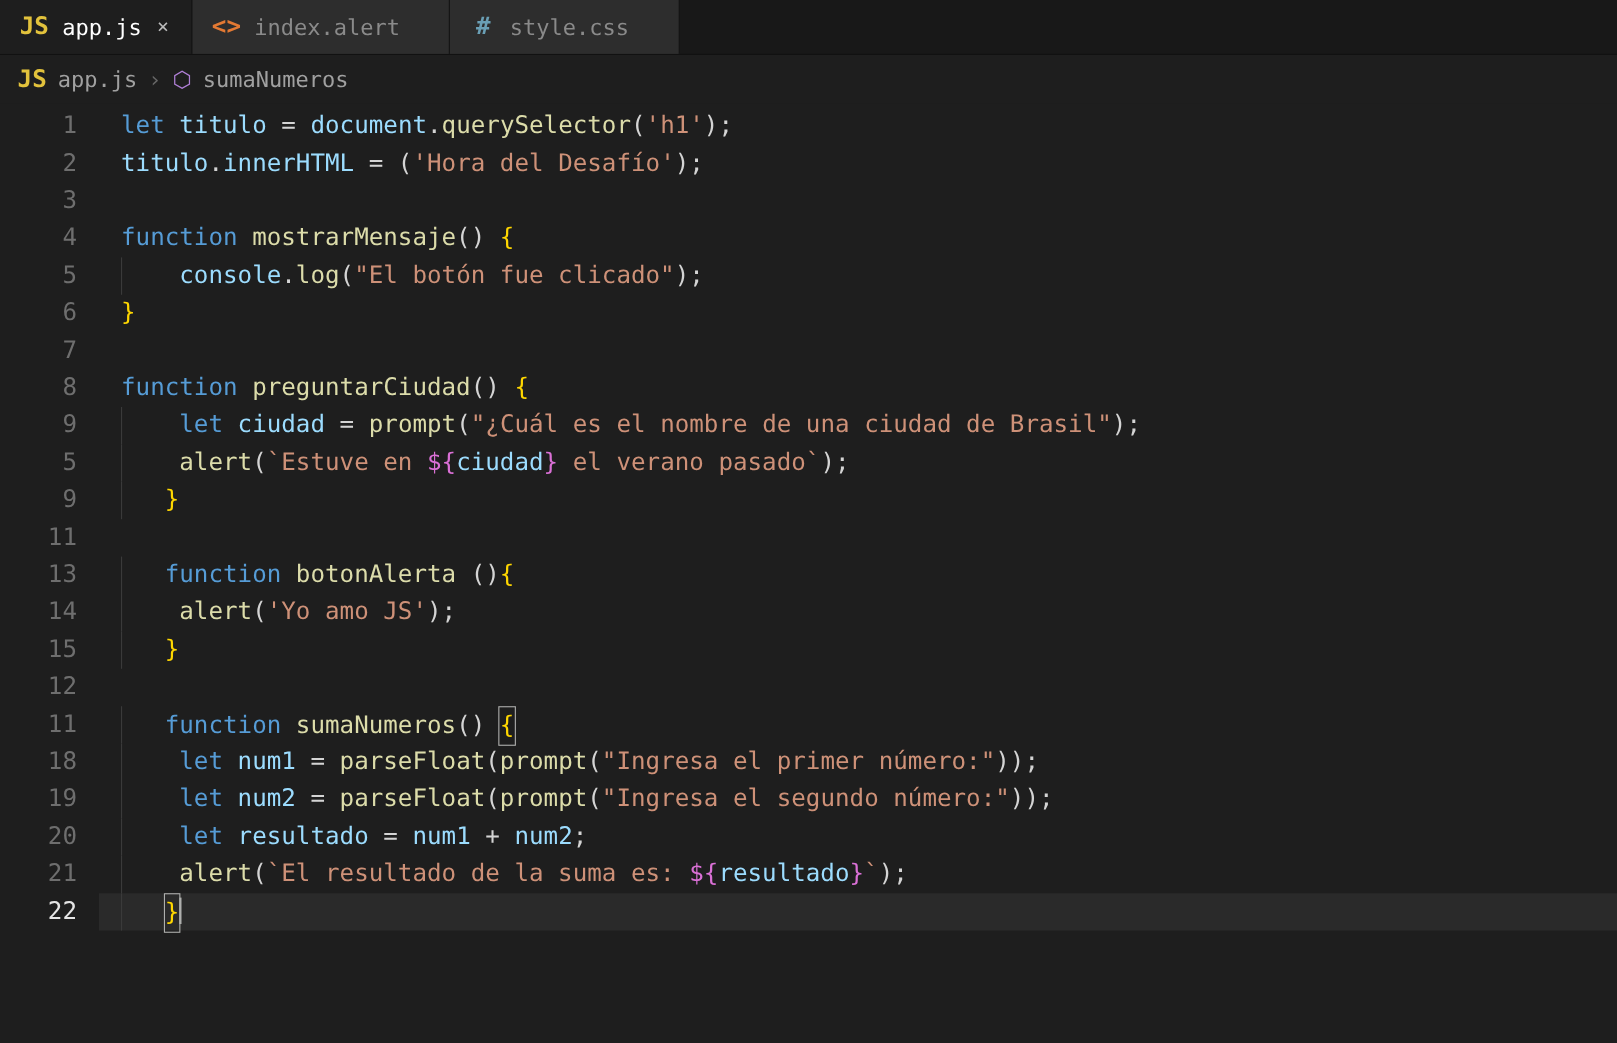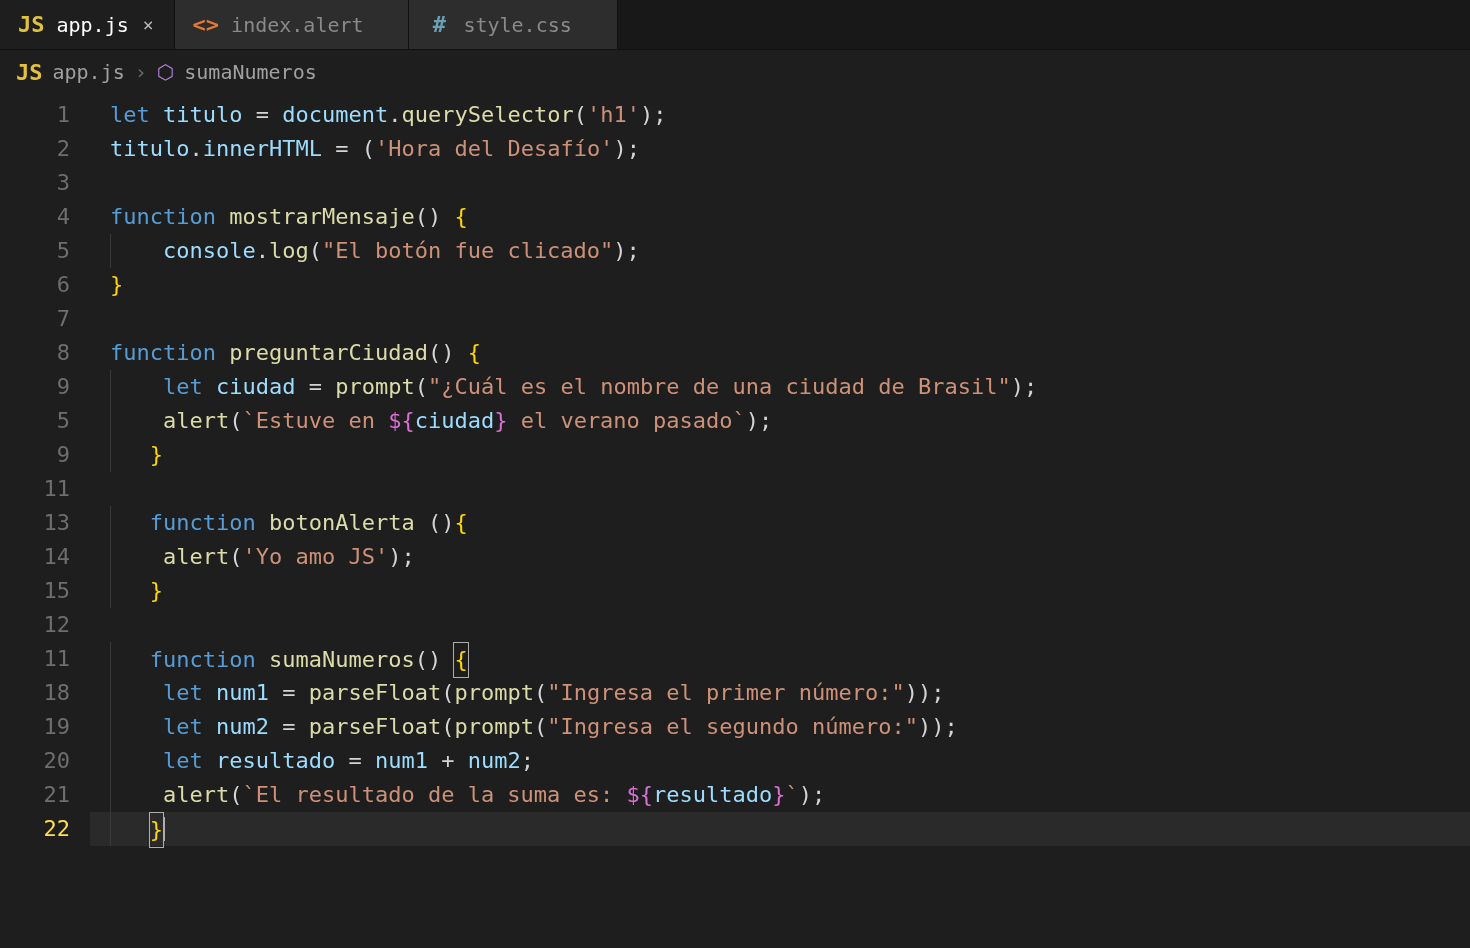--- a/index.html
+++ b/index.html
@@ -199,16 +199,16 @@
       <div>11</div>
       <div>13</div>
       <div>14</div>
       <div>15</div>
       <div>12</div>
       <div>11</div>
       <div>18</div>
       <div>19</div>
       <div>20</div>
       <div>21</div>
-      <div style="color: #fde047;">22</div>
+      <div style="color: #e5e5e5;">22</div>
     </div>
   <div class="code" id="code"><div class="code-line"><span class="kw">let</span><span class="pun"> </span><span class="var">titulo</span><span class="pun"> </span><span class="pun">=</span><span class="pun"> </span><span class="var">document</span><span class="pun">.</span><span class="fn">querySelector</span><span class="pun">(</span><span class="str">'h1'</span><span class="pun">)</span><span class="pun">;</span></div><div class="code-line"><span class="var">titulo</span><span class="pun">.</span><span class="var">innerHTML</span><span class="pun"> </span><span class="pun">=</span><span class="pun"> </span><span class="pun">(</span><span class="str">'Hora del Desafío'</span><span class="pun">)</span><span class="pun">;</span></div><div class="code-line"></div><div class="code-line"><span class="kw">function</span><span class="pun"> </span><span class="fn">mostrarMensaje</span><span class="pun">()</span><span class="pun"> </span><span class="brace1">{</span></div><div class="code-line"><div class="indent-guide"></div><span class="pun">    </span><span class="var">console</span><span class="pun">.</span><span class="fn">log</span><span class="pun">(</span><span class="str">"El botón fue clicado"</span><span class="pun">)</span><span class="pun">;</span></div><div class="code-line"><span class="brace1">}</span></div><div class="code-line"></div><div class="code-line"><span class="kw">function</span><span class="pun"> </span><span class="fn">preguntarCiudad</span><span class="pun">()</span><span class="pun"> </span><span class="brace1">{</span></div><div class="code-line"><div class="indent-guide"></div><span class="pun">    </span><span class="kw">let</span><span class="pun"> </span><span class="var">ciudad</span><span class="pun"> </span><span class="pun">=</span><span class="pun"> </span><span class="fn">prompt</span><span class="pun">(</span><span class="str">"¿Cuál es el nombre de una ciudad de Brasil"</span><span class="pun">)</span><span class="pun">;</span></div><div class="code-line"><div class="indent-guide"></div><span class="pun">    </span><span class="fn">alert</span><span class="pun">(</span><span class="str">`Estuve en </span><span class="brace2">${</span><span class="var">ciudad</span><span class="brace2">}</span><span class="str"> el verano pasado`</span><span class="pun">)</span><span class="pun">;</span></div><div class="code-line"><div class="indent-guide"></div><span class="pun">   </span><span class="brace1">}</span></div><div class="code-line"></div><div class="code-line"><div class="indent-guide"></div><span class="pun">   </span><span class="kw">function</span><span class="pun"> </span><span class="fn">botonAlerta</span><span class="pun"> ()</span><span class="brace1">{</span></div><div class="code-line"><div class="indent-guide"></div><span class="pun">    </span><span class="fn">alert</span><span class="pun">(</span><span class="str">'Yo amo JS'</span><span class="pun">)</span><span class="pun">;</span></div><div class="code-line"><div class="indent-guide"></div><span class="pun">   </span><span class="brace1">}</span></div><div class="code-line"></div><div class="code-line"><div class="indent-guide"></div><span class="pun">   </span><span class="kw">function</span><span class="pun"> </span><span class="fn">sumaNumeros</span><span class="pun">()</span><span class="pun"> </span><span class="brace1 cursor-box">{</span></div><div class="code-line"><div class="indent-guide"></div><span class="pun">    </span><span class="kw">let</span><span class="pun"> </span><span class="var">num1</span><span class="pun"> </span><span class="pun">=</span><span class="pun"> </span><span class="fn">parseFloat</span><span class="pun">(</span><span class="fn">prompt</span><span class="pun">(</span><span class="str">"Ingresa el primer número:"</span><span class="pun">))</span><span class="pun">;</span></div><div class="code-line"><div class="indent-guide"></div><span class="pun">    </span><span class="kw">let</span><span class="pun"> </span><span class="var">num2</span><span class="pun"> </span><span class="pun">=</span><span class="pun"> </span><span class="fn">parseFloat</span><span class="pun">(</span><span class="fn">prompt</span><span class="pun">(</span><span class="str">"Ingresa el segundo número:"</span><span class="pun">))</span><span class="pun">;</span></div><div class="code-line"><div class="indent-guide"></div><span class="pun">    </span><span class="kw">let</span><span class="pun"> </span><span class="var">resultado</span><span class="pun"> </span><span class="pun">=</span><span class="pun"> </span><span class="var">num1</span><span class="pun"> </span><span class="pun">+</span><span class="pun"> </span><span class="var">num2</span><span class="pun">;</span></div><div class="code-line"><div class="indent-guide"></div><span class="pun">    </span><span class="fn">alert</span><span class="pun">(</span><span class="str">`El resultado de la suma es: </span><span class="brace2">${</span><span class="var">resultado</span><span class="brace2">}</span><span class="str">`</span><span class="pun">)</span><span class="pun">;</span></div><div class="code-line cursor-line"><div class="indent-guide"></div><span class="pun">   </span><span class="brace1 cursor-box">}</span><span class="cursor-bar"></span></div></div>
 </div>
 
 </body></html>

